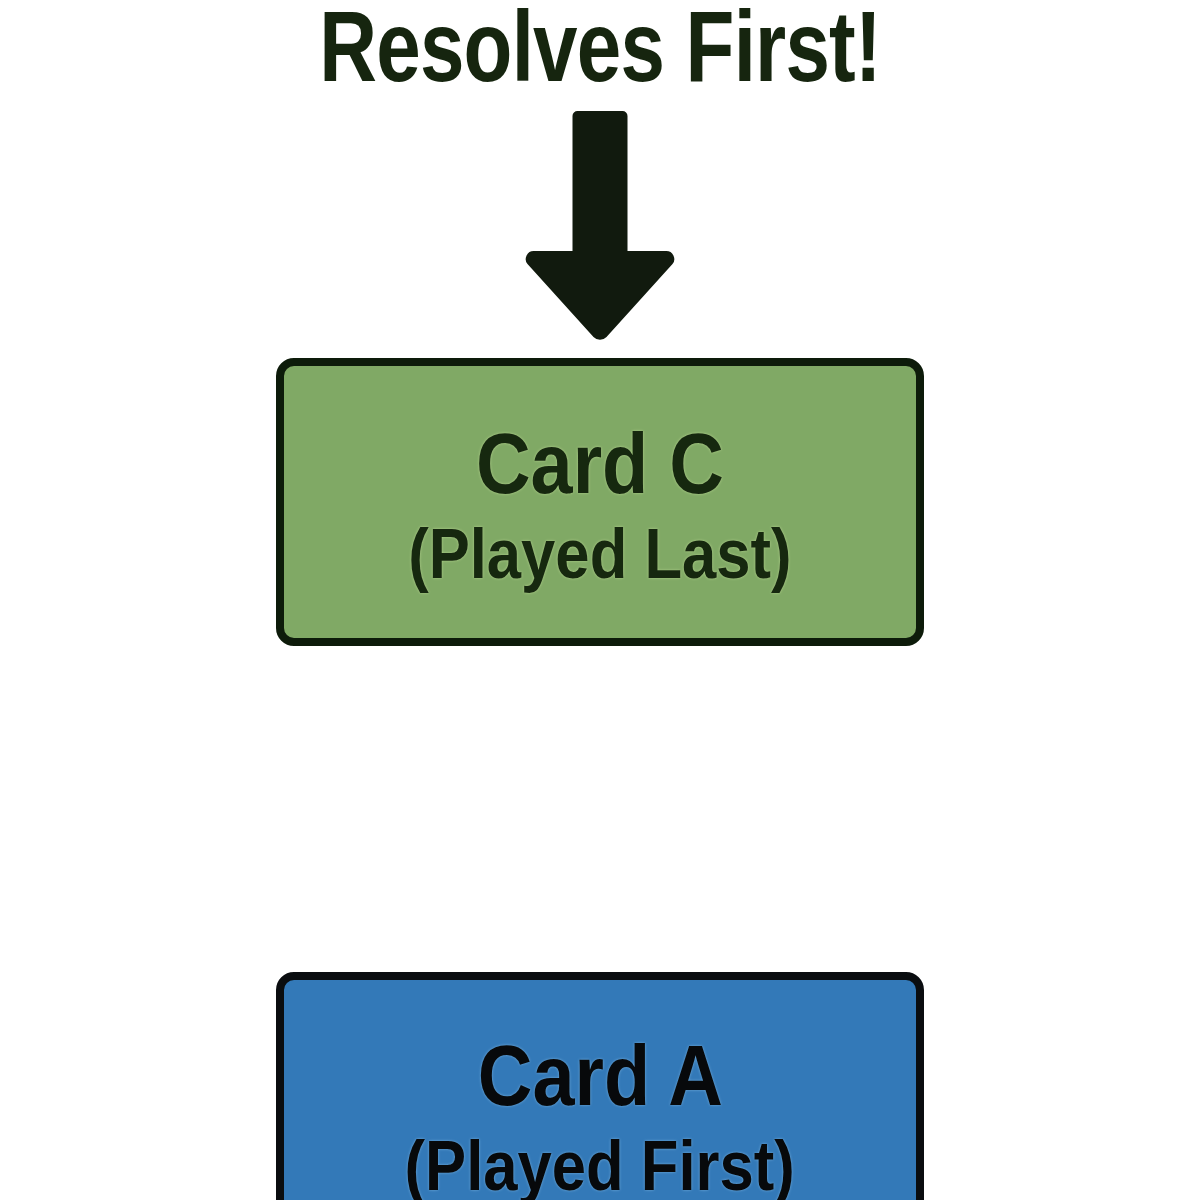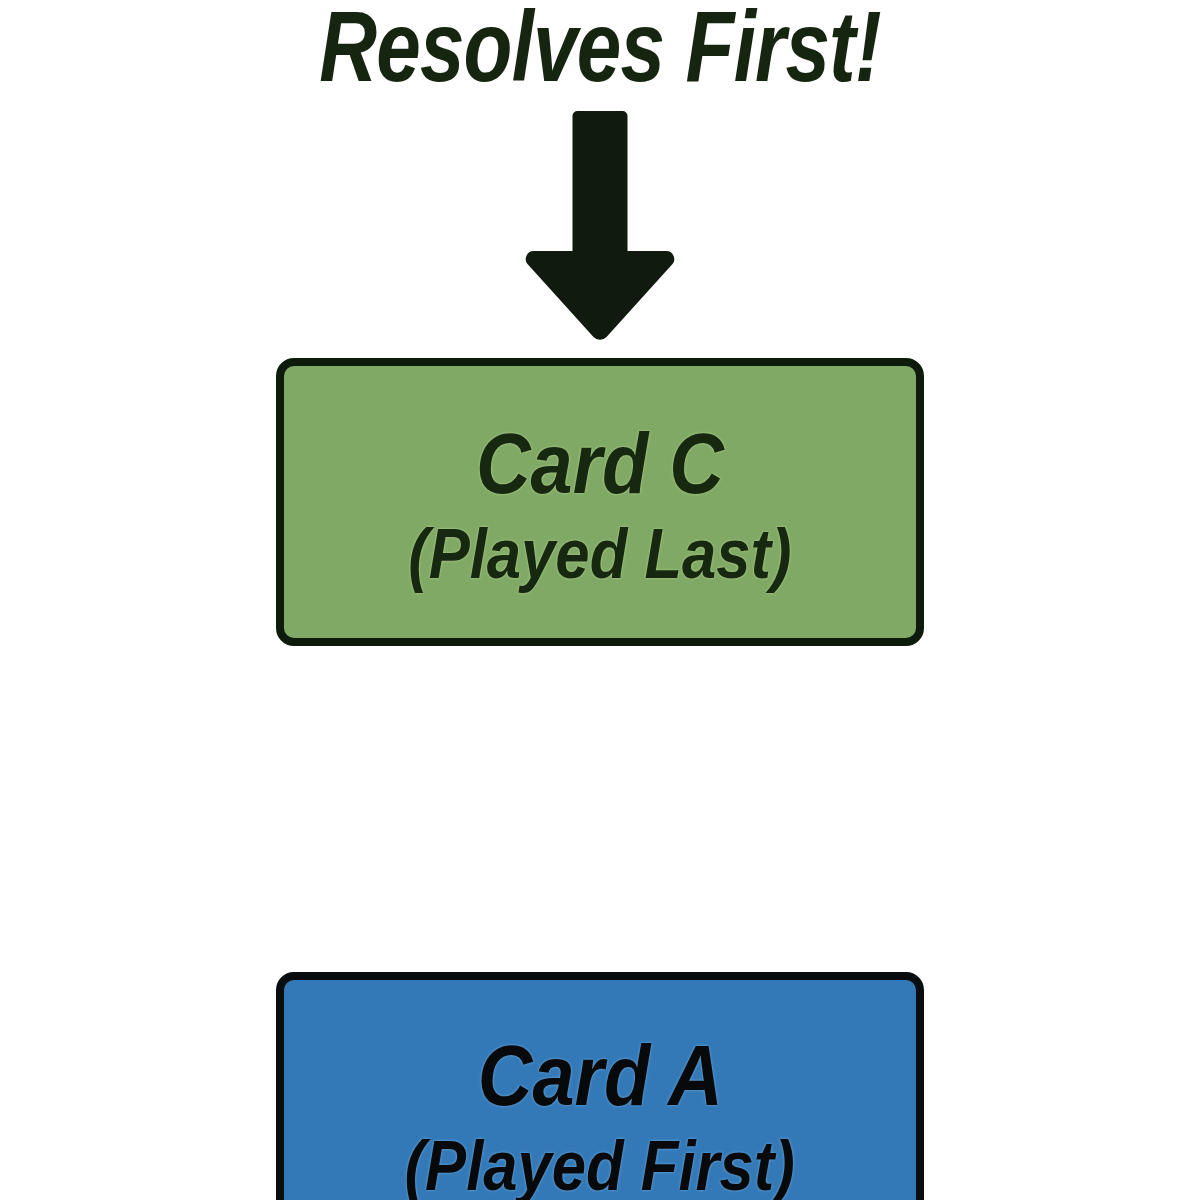--- a/index.html
+++ b/index.html
@@ -12,21 +12,20 @@
     width: 1200px;
     height: 1200px;
     overflow: hidden;
     font-family: "Liberation Sans", "DejaVu Sans", sans-serif;
   }
   #stage {
     position: relative;
     width: 988px;
     height: 1200px;
     background: #ffffff;
-    font-style: italic;
   }
 
   
   #title {
     position: absolute;
     left: 0;
     top: -6px;
     width: 1200px;
     text-align: center;
     font-family: "Liberation Sans", "DejaVu Sans", sans-serif;

